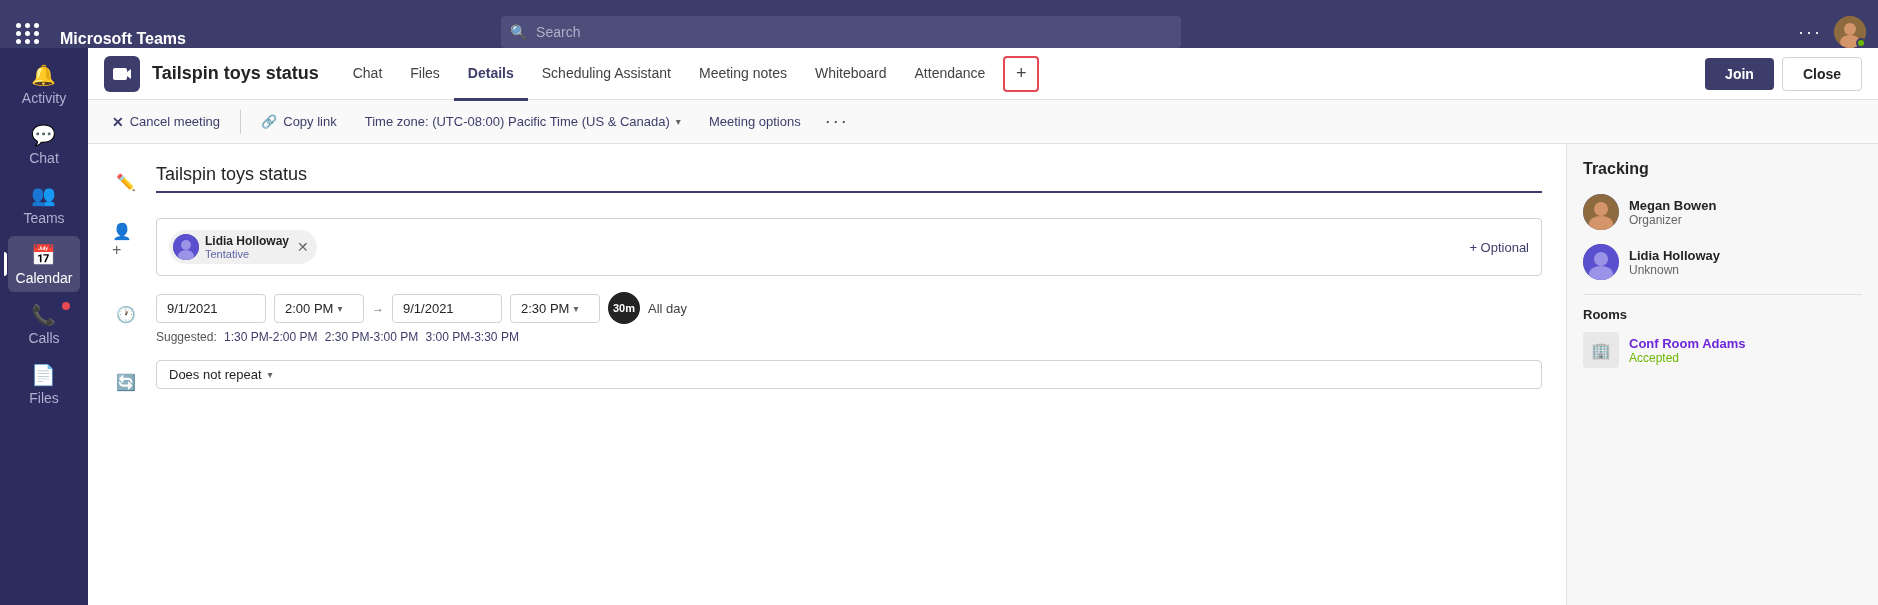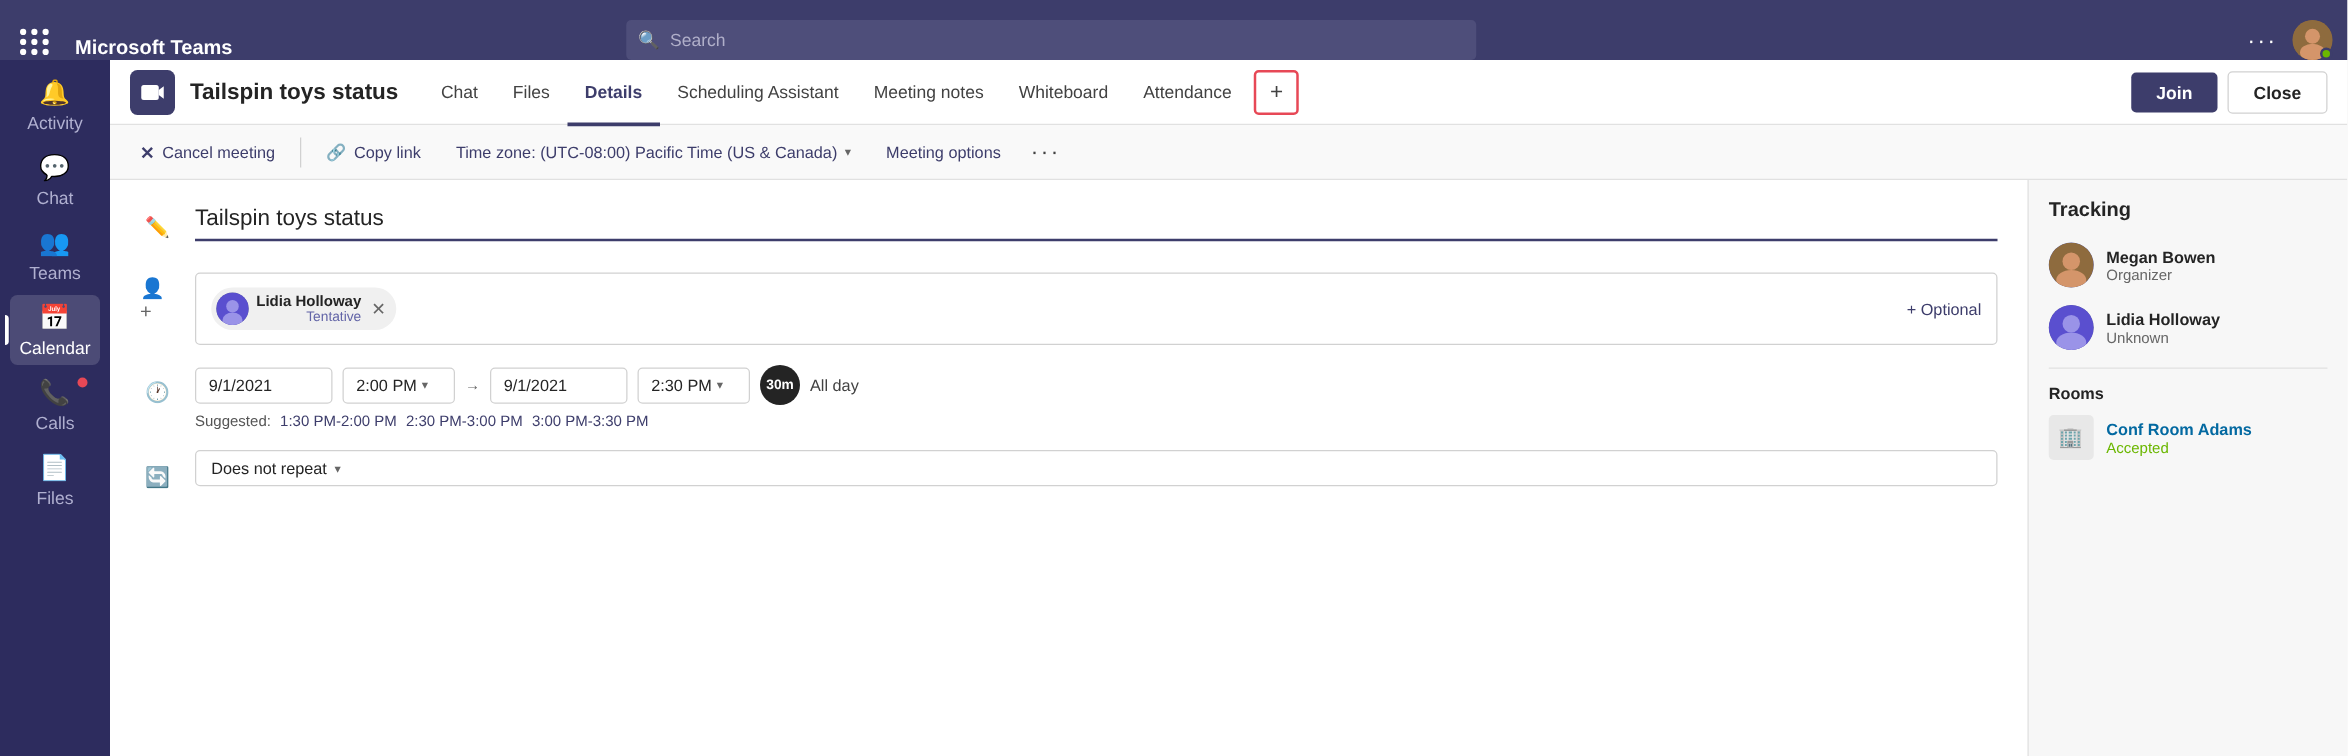--- a/index.html
+++ b/index.html
@@ -323,21 +323,21 @@
       align-items: center;
       justify-content: center;
       color: white;
       font-size: 10px;
       font-weight: 600;
       flex-shrink: 0;
       overflow: hidden;
     }
     .chip-info { display: flex; flex-direction: column; }
     .chip-name { font-size: 12px; font-weight: 600; color: #242424; }
-    .chip-status { font-size: 11px; color: #6264a7; text-align: right; }
+    .chip-status { font-size: 11px; color: #6264a7; }
     .chip-close { color: #666; cursor: pointer; font-size: 14px; margin-left: 2px; }
     .optional-btn { color: #3d3d6b; font-size: 13px; cursor: pointer; margin-left: auto; font-weight: 500; }
 
     
     .datetime-row {
       display: flex;
       align-items: center;
       gap: 8px;
       margin-bottom: 6px;
     }
@@ -382,21 +382,21 @@
       background: white;
       display: flex;
       align-items: center;
       gap: 6px;
       cursor: pointer;
       min-width: 160px;
     }
 
     
     .tracking-panel {
-      width: 256px;
+      width: 312px;
       background: #f7f7f7;
       border-left: 1px solid #e1e1e1;
       padding: 16px;
       overflow-y: auto;
       flex-shrink: 0;
     }
     .tracking-title {
       font-size: 16px;
       font-weight: 700;
       color: #242424;
@@ -437,21 +437,21 @@
       height: 36px;
       background: #e8e8e8;
       border-radius: 4px;
       display: flex;
       align-items: center;
       justify-content: center;
       font-size: 16px;
       flex-shrink: 0;
     }
     .room-info { display: flex; flex-direction: column; }
-    .room-name { font-size: 13px; font-weight: 600; color: #0369a1; }
+    .room-name { font-size: 13px; font-weight: 600; color: #6d28d9; }
     .room-status { font-size: 12px; color: #6bb700; font-weight: 500; }
 
     
     .chevron { font-size: 10px; color: #666; }
   </style>
 </head>
 <body>
 
 <div class="top-bar">
   <div class="top-bar-dots">

